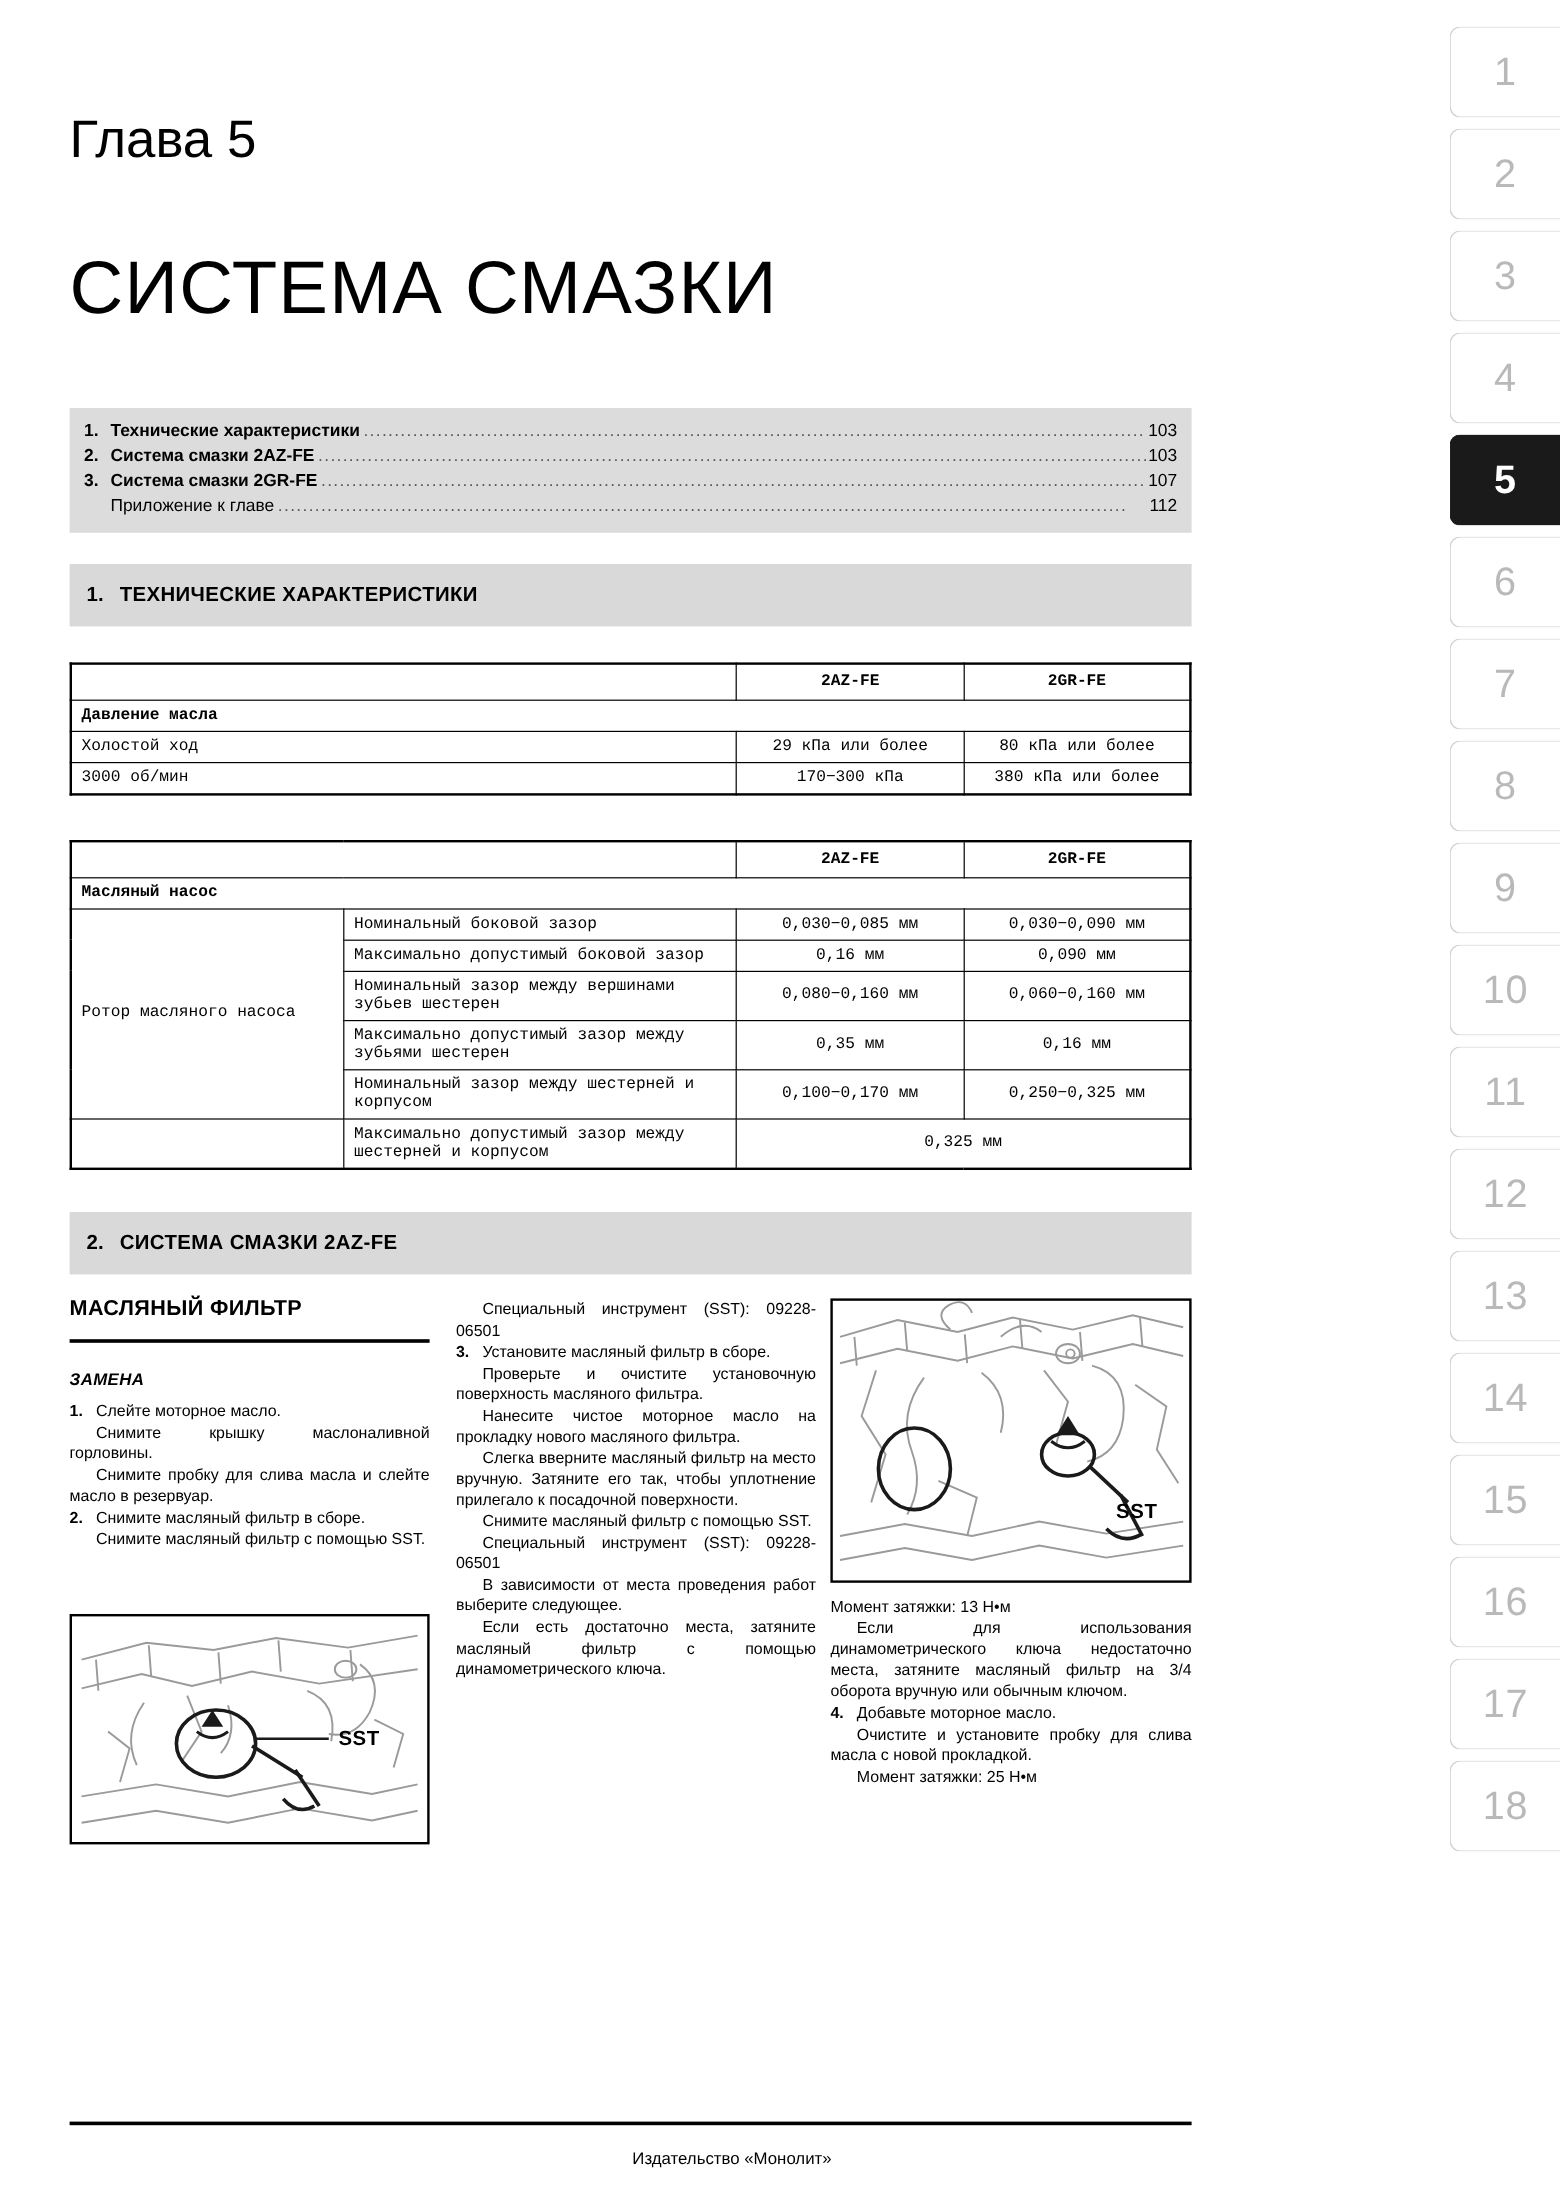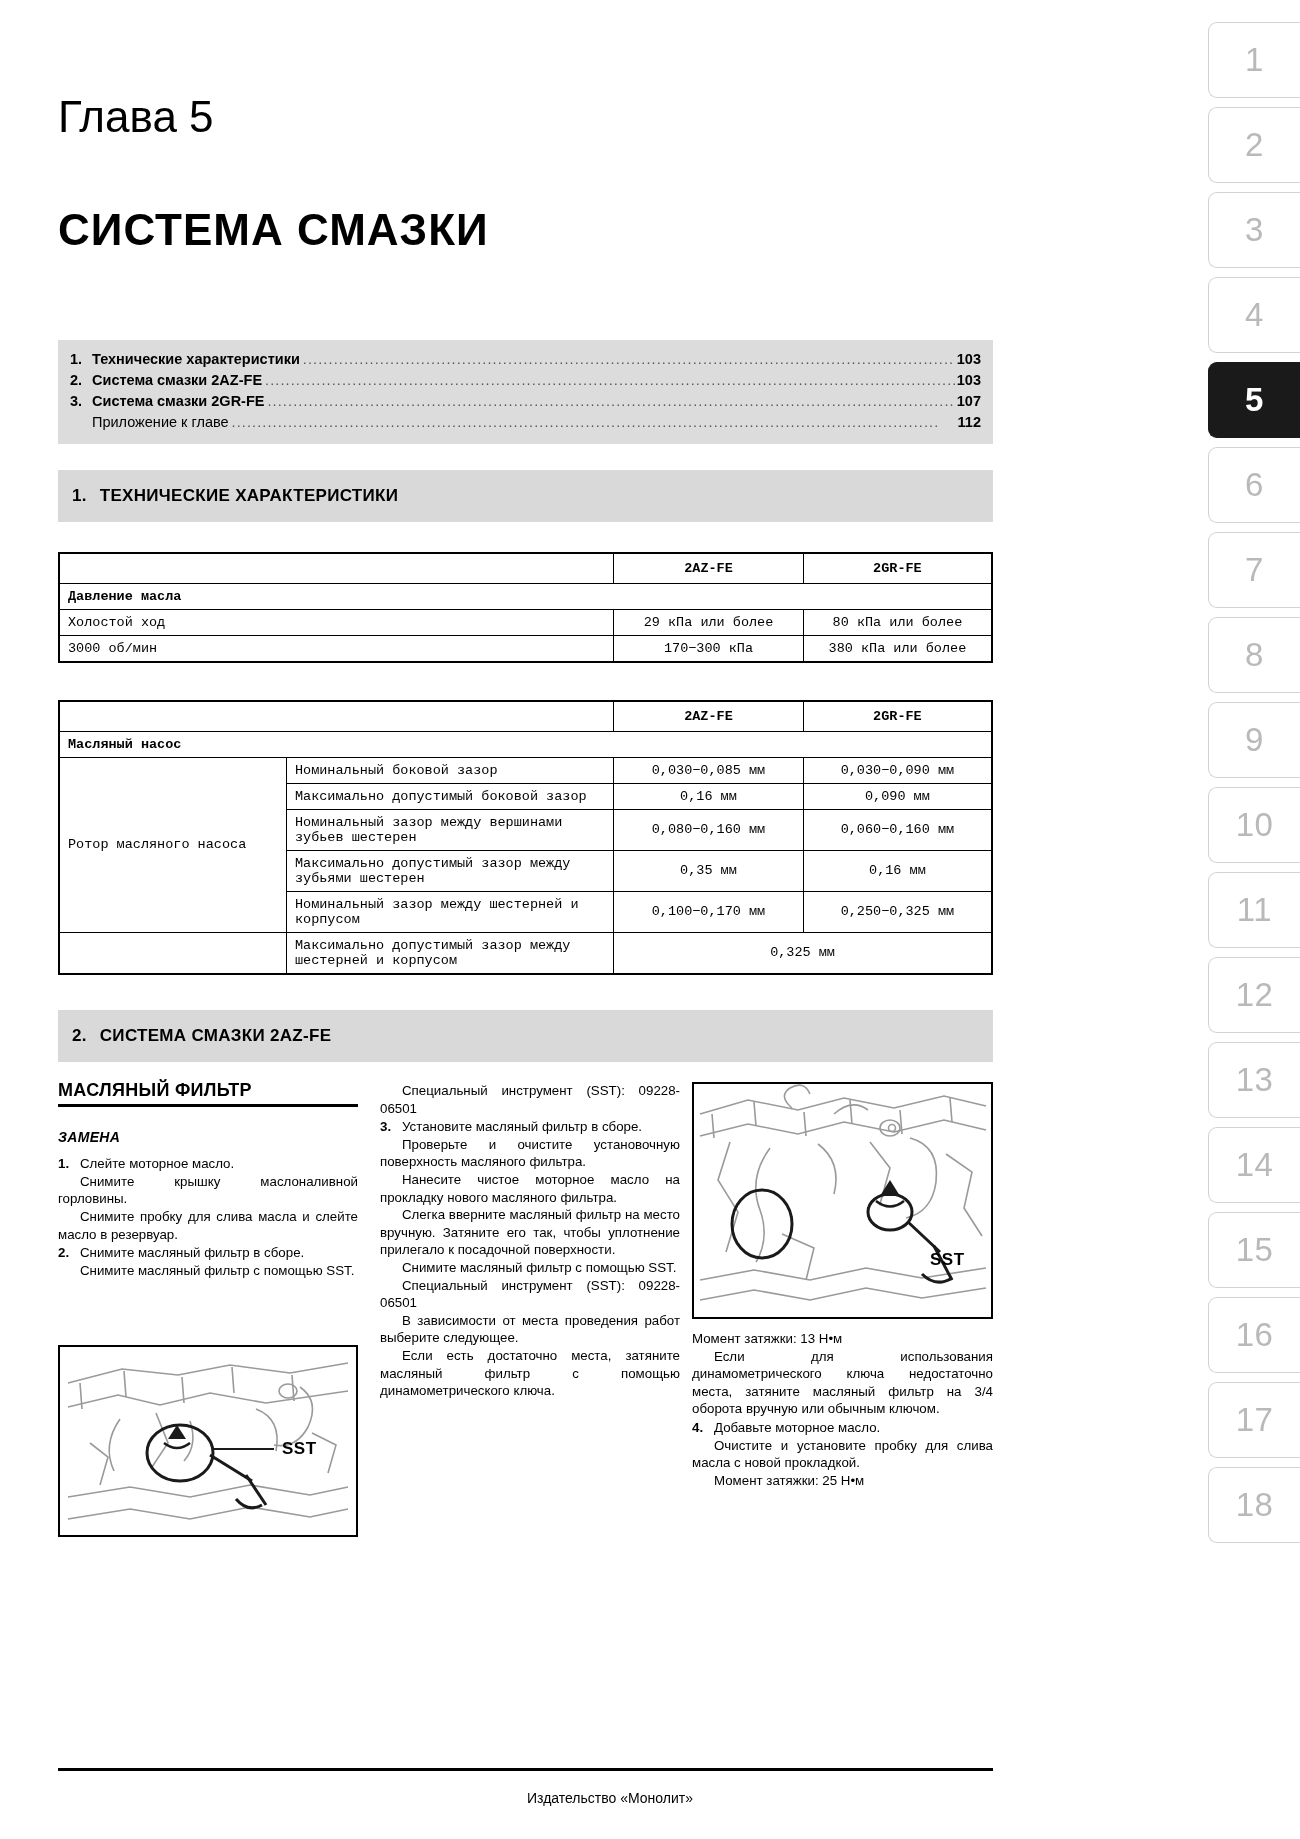--- a/index.html
+++ b/index.html
@@ -47,21 +47,21 @@
     width: 1000px; height: 1839px;
     padding: 0 0 0 0;
   }
 
   #chapter-label {
     position: absolute; left: 58px; top: 92px;
     font-size: 44px; font-weight: 400; letter-spacing: 0px;
   }
   #chapter-title {
     position: absolute; left: 58px; top: 205px;
-    font-size: 44px; font-weight: 700; letter-spacing: 1px;
+    font-size: 62px; font-weight: 400; letter-spacing: 1px;
   }
 
   
   #toc {
     position: absolute; left: 58px; top: 340px;
     width: 935px;
     background: #dcdcdc;
     padding: 9px 12px 11px 12px;
   }
   .toc-row {
@@ -75,21 +75,21 @@
   .toc-row.sub .toc-label { font-weight: 400; }
   .toc-row.sub .toc-num { width: 22px; }
   .toc-dots {
     flex: 1 1 auto;
     overflow: hidden;
     font-size: 14.5px;
     letter-spacing: 1.1px;
     color: #555;
     padding: 0 1px;
   }
-  .toc-page { flex: none; font-weight: 700; padding-left: 2px; }
+  .toc-page { flex: none; font-weight: 400; padding-left: 2px; }
 
   
   .sec-bar {
     position: absolute; left: 58px;
     width: 935px; height: 52px;
     background: #d9d9d9;
     display: flex; align-items: center;
     padding-left: 14px;
     font-size: 17px; font-weight: 700; letter-spacing: 0.3px;
   }
@@ -124,21 +124,21 @@
   .col {
     position: absolute;
     font-size: 13.3px;
     line-height: 17.6px;
     text-align: justify;
   }
   .col p { margin-bottom: 0; }
   .sub-head {
     font-size: 18px; font-weight: 700; letter-spacing: 0.3px;
     border-bottom: 3px solid #000;
-    padding-bottom: 4px;
+    padding-bottom: 16px;
     margin-bottom: 22px;
   }
   .ital-head {
     font-size: 14px; font-weight: 700; font-style: italic;
     margin-bottom: 9px; letter-spacing: 0.3px; margin-top: 12px;
   }
   .step {
     display: flex; align-items: flex-start;
     margin-top: 1px;
   }

